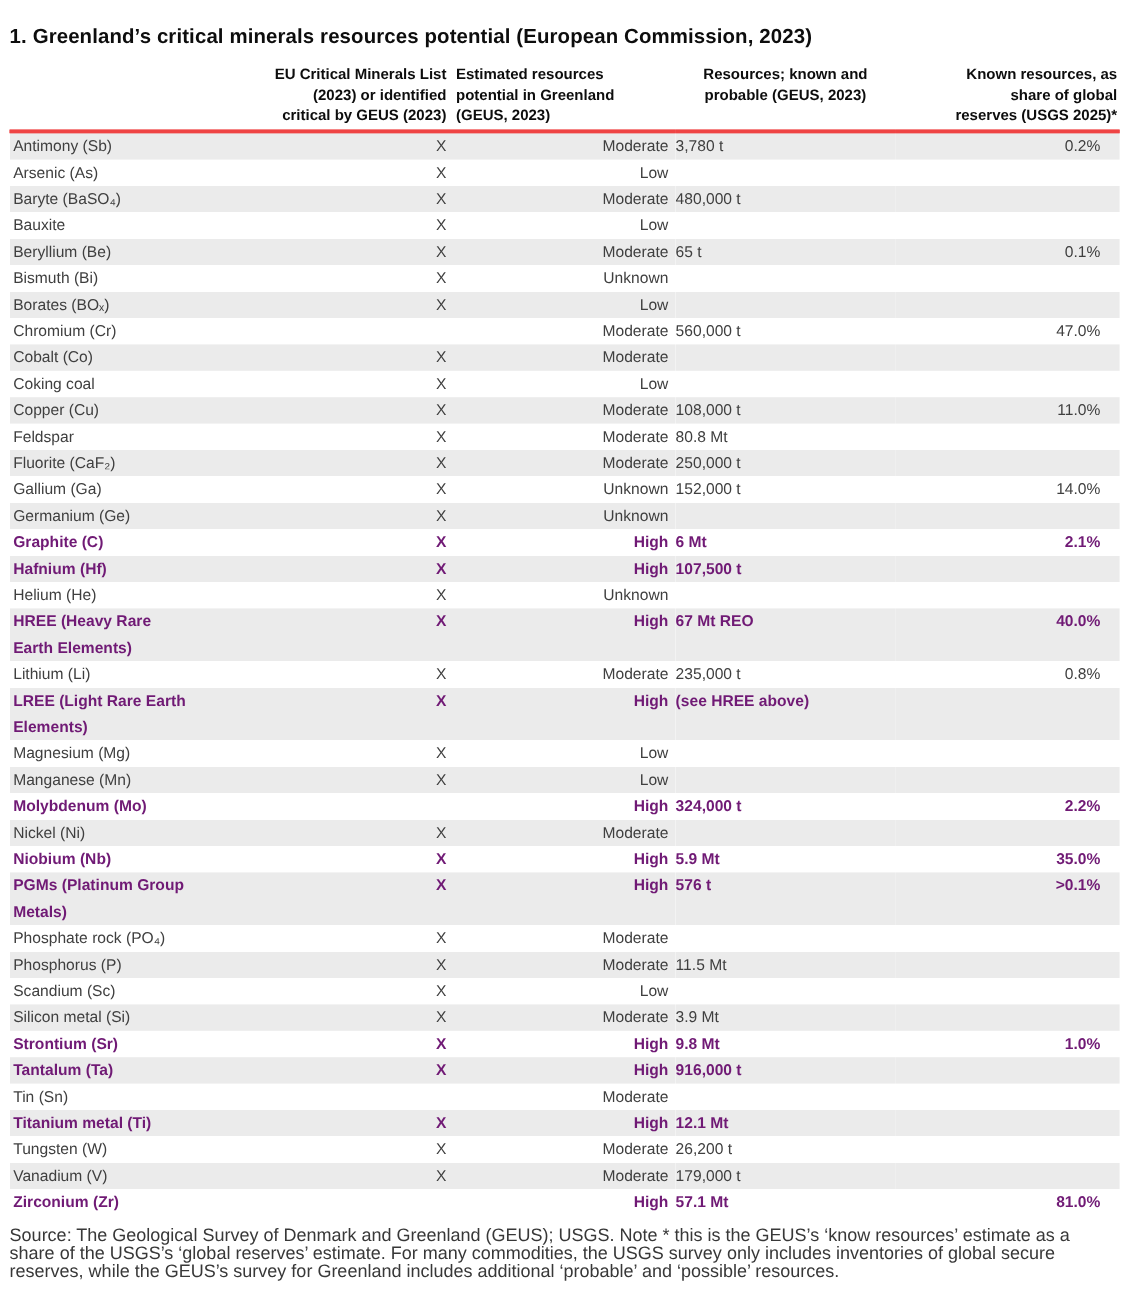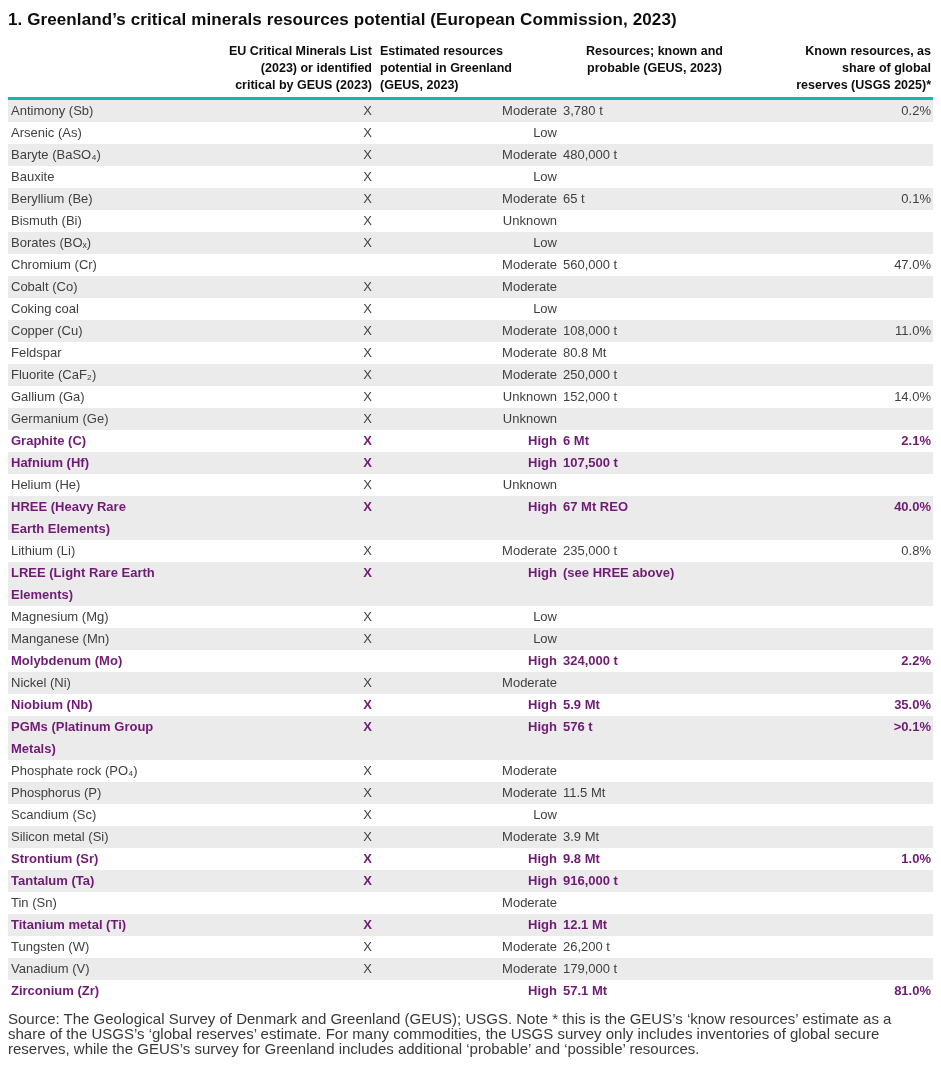--- a/index.html
+++ b/index.html
@@ -12,35 +12,35 @@
     width: 941px;
     height: 1080px;
     box-sizing: border-box;
     padding: 6px 8px 0 8px;
     overflow: hidden;
   }
   .title {
     font-size: 17px;
     font-weight: bold;
     color: #0d0d0d;
-    margin: 4px 0 13px 0;
+    margin: 15px 0 13px 0;
     letter-spacing: 0.1px;
   }
   table.minerals {
     width: 925px;
     table-layout: fixed;
     border-collapse: collapse;
   }
   thead th {
     font-size: 12.5px;
     font-weight: bold;
     color: #0d0d0d;
     vertical-align: top;
     padding: 0 0 3px 0;
-    border-bottom: 3px solid #14b8a6;
+    border-bottom: 3px solid #ef4444;
   }
   thead th div { line-height: 17px; white-space: nowrap; }
   .th-name  { text-align: left; }
   .th-eu    { text-align: right; padding-right: 8px; }
   .th-pot   { text-align: left; }
   .th-res   { text-align: center; }
   .th-share { text-align: right; padding-right: 2px; }
 
   tbody td {
     font-size: 13px;
@@ -51,21 +51,21 @@
     white-space: nowrap;
     overflow: hidden;
   }
   tbody tr:nth-child(odd) { background: #ebebeb; }
   tbody tr.bold td { font-weight: bold; color: #701a75; }
 
   td.c-name  { text-align: left;  padding-left: 3px; }
   td.c-eu    { text-align: right; padding-right: 8px; }
   td.c-pot   { text-align: right; padding-right: 6px; }
   td.c-res   { padding-right: 6px; }
-  td.c-share { text-align: right; padding-right: 2px; }
+  td.c-share { text-align: right; padding-right: 16px; }
 
   .source {
     font-size: 15px;
     line-height: 15px;
     color: #383838;
     margin: 9px 0 0 0;
     width: 925px;
   }
 </style>
 </head>

